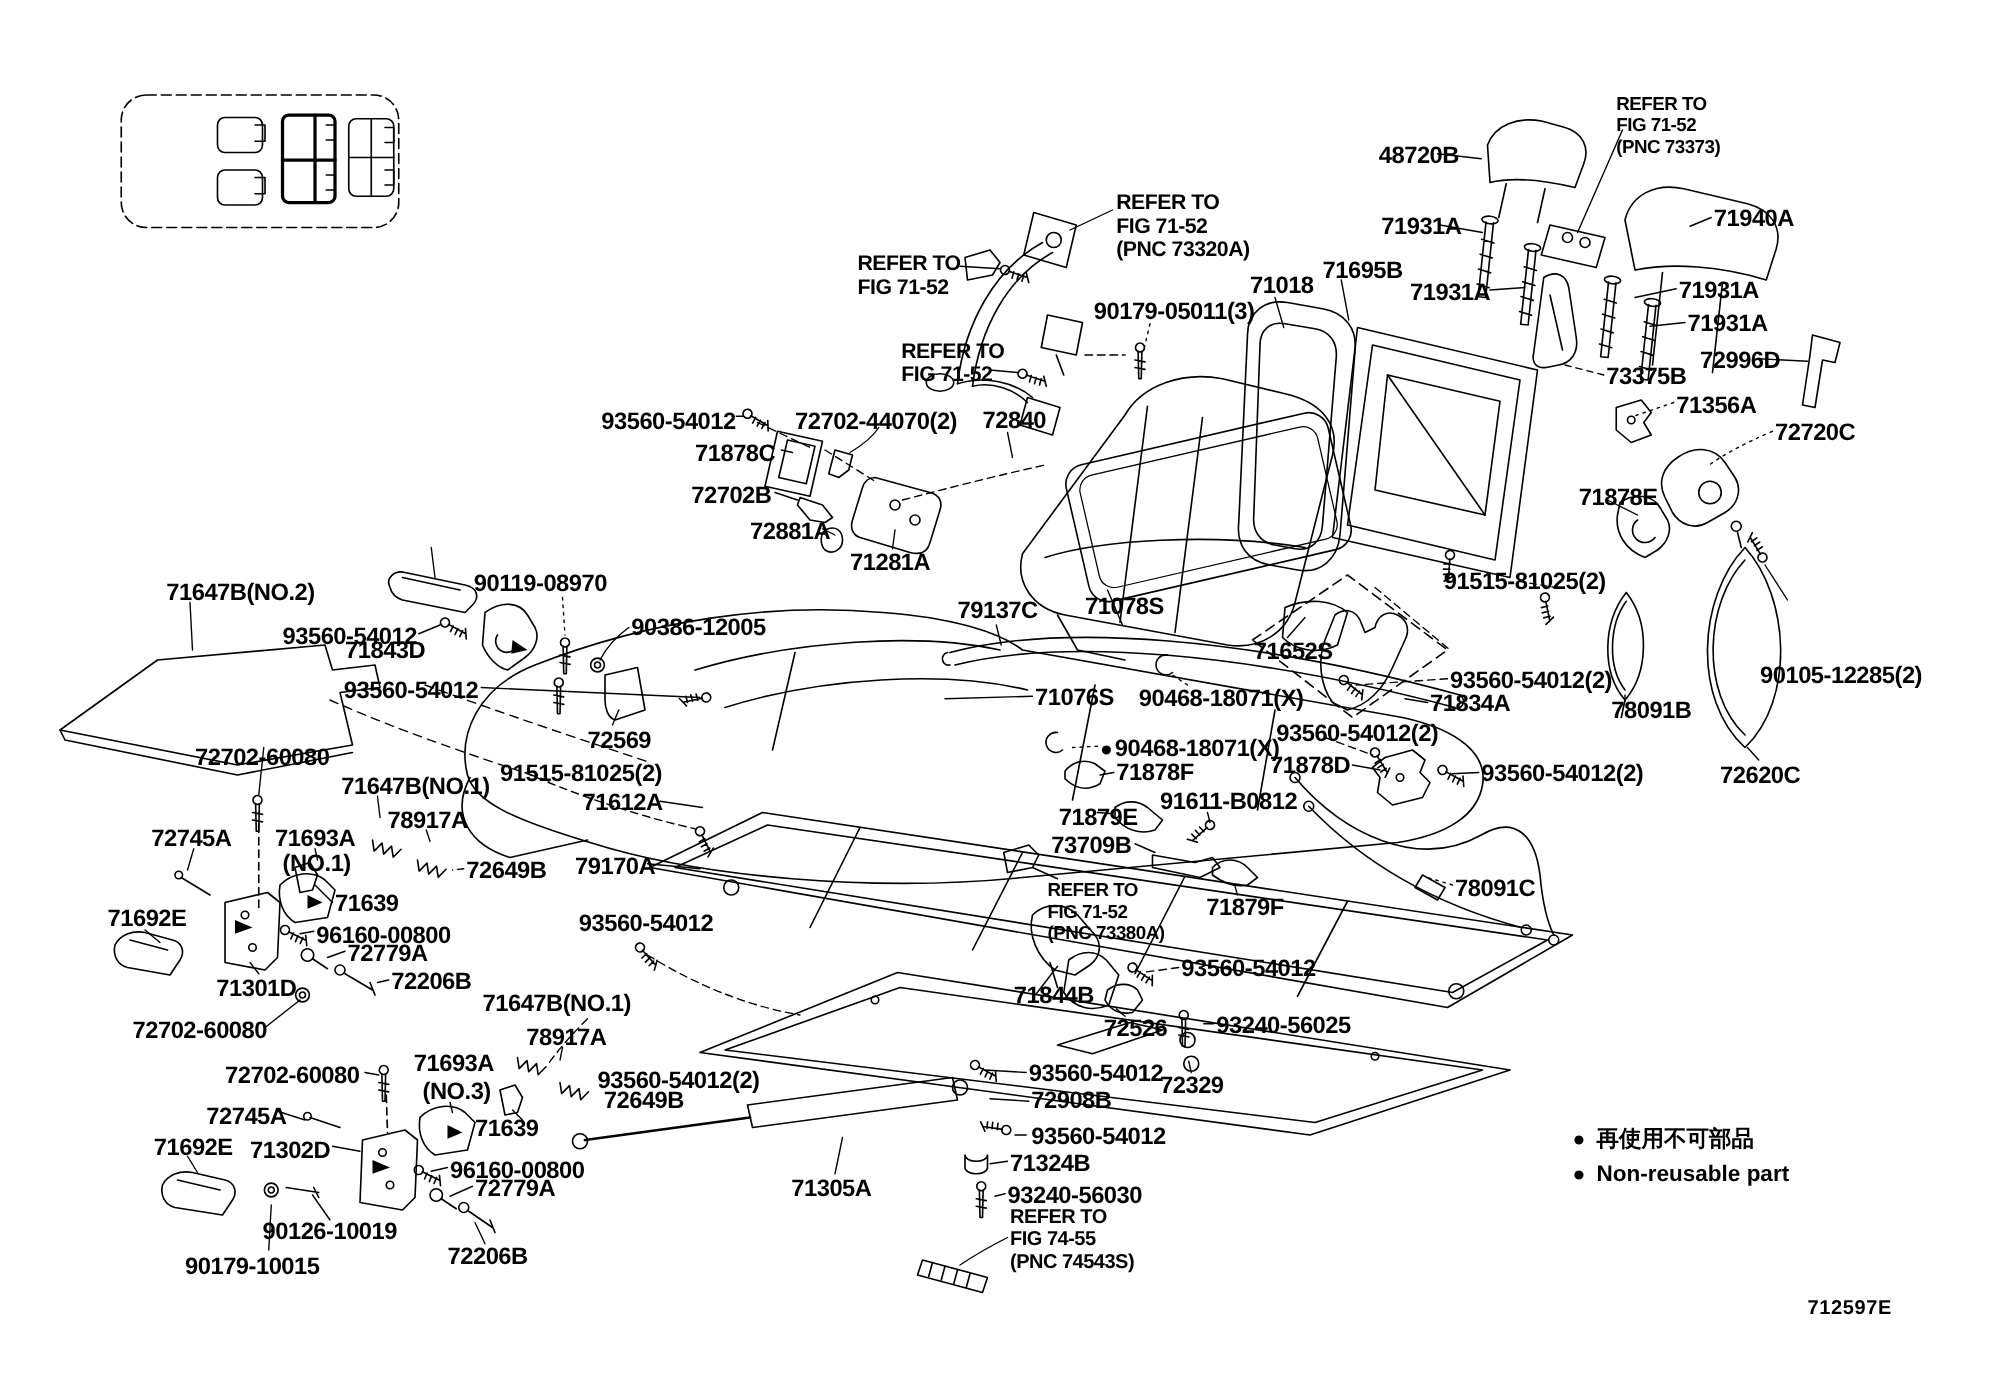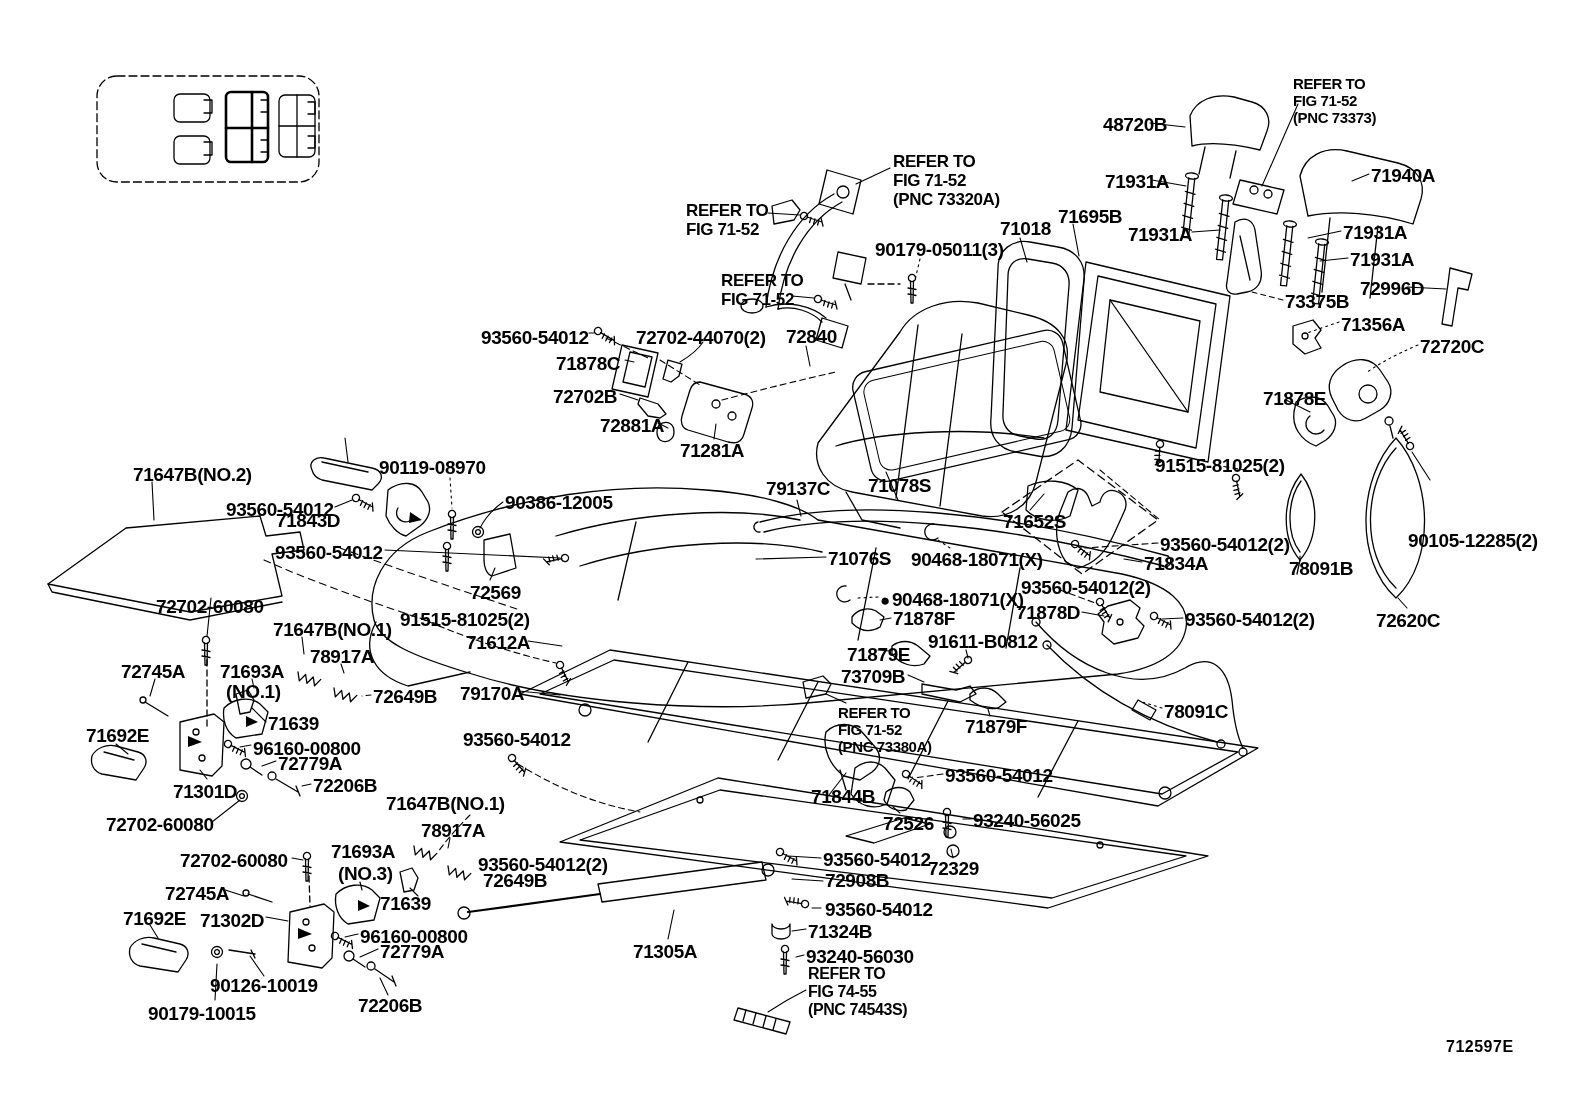--- a/index.html
+++ b/index.html
@@ -585,16 +585,20 @@
       <div class="lbl" style="left: 823px; top: 849px;">93560-54012</div>
       <div class="lbl" style="left: 825px; top: 870px;">72908B</div>
       <div class="lbl" style="left: 825px; top: 899px;">93560-54012</div>
       <div class="lbl" style="left: 808px; top: 921px;">71324B</div>
       <div class="lbl" style="left: 806px; top: 946px;">93240-56030</div>
       <div class="lbl" style="left: 808px; top: 965px; font-size: 16px;">REFER TO
 FIG 74-55
 (PNC 74543S)</div>
     </div>
 
+<div id="legend">
+  <div><span class="dotc">●</span><span>再使用不可部品</span></div>
+  <div><span class="dotc">●</span><span>Non-reusable part</span></div>
+</div>
 
 <div id="figcode">712597E</div>
 
 </div>
 
 </body></html>

